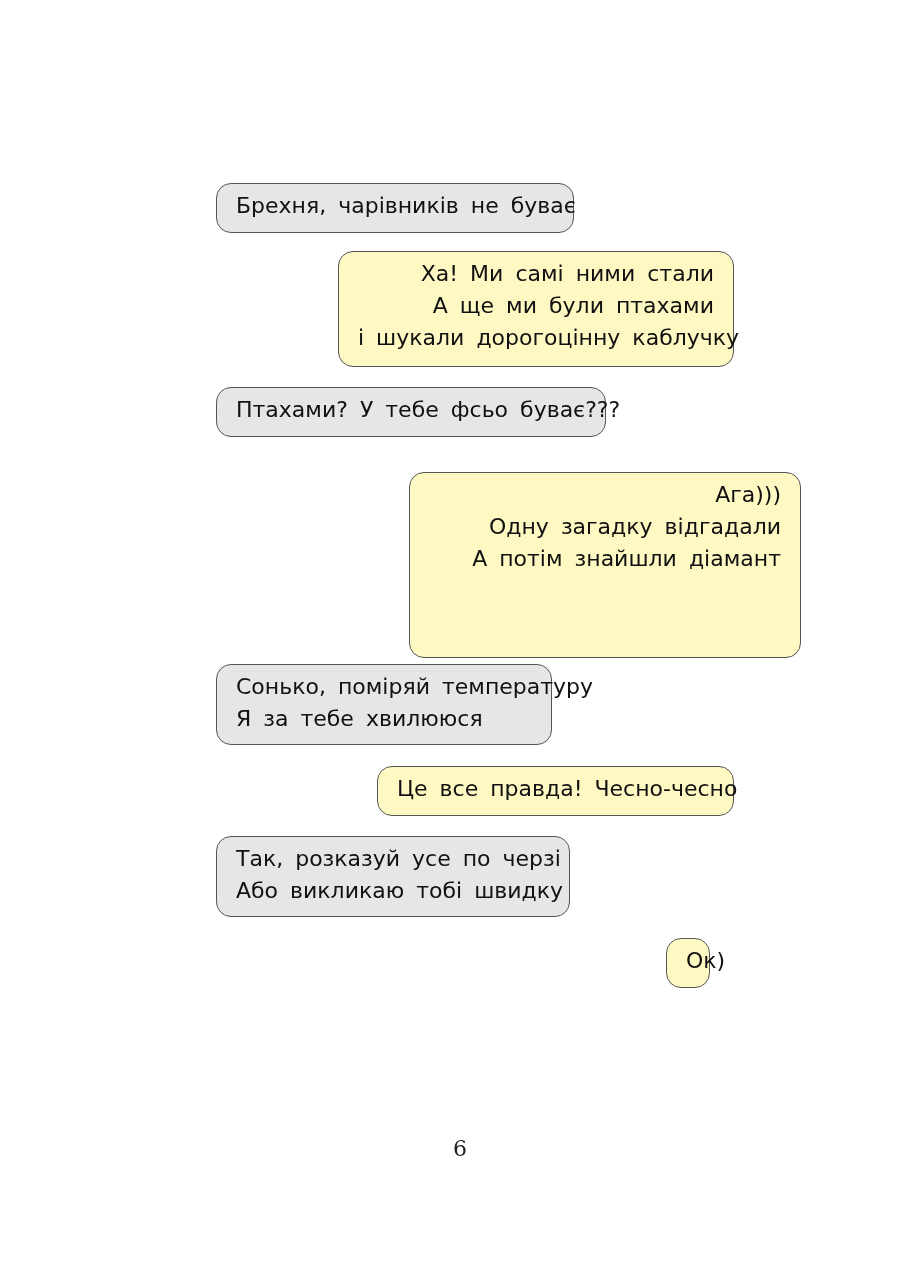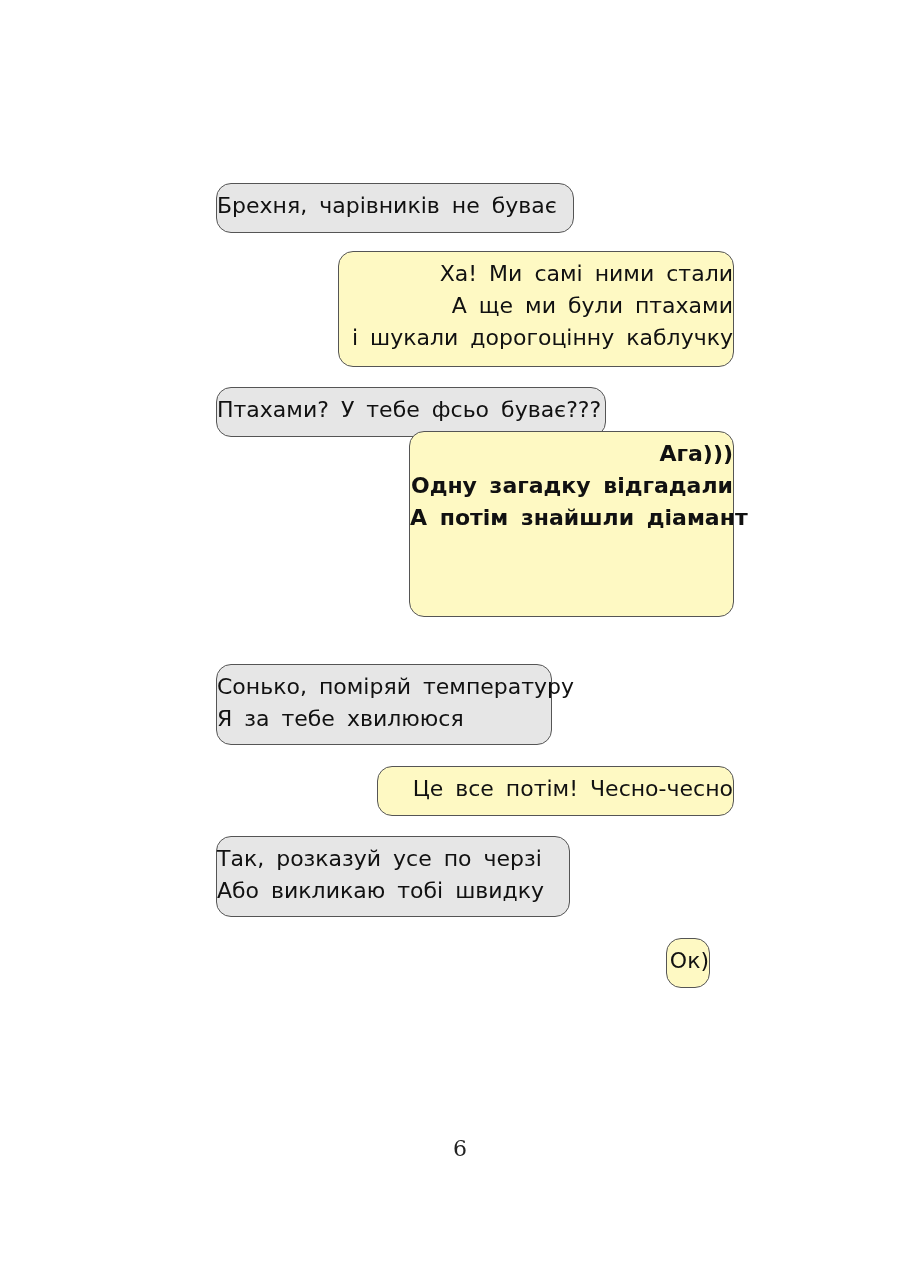--- a/index.html
+++ b/index.html
@@ -5,21 +5,21 @@
   html, body { margin:0; padding:0; background:#ffffff; }
   body { width:920px; height:1280px; position:relative; overflow:hidden; font-family:"DejaVu Sans", "Liberation Sans", sans-serif; }
   .bubble {
     position:absolute;
     border:1.5px solid #555555;
     border-radius:15px;
     box-sizing:border-box;
     color:#111111;
     font-size:22px;
     line-height:32px;
-    padding:6px 0;
+    padding:6px 19px;
     word-spacing:5px;
     white-space:nowrap;
   }
   .bubble.in { background:#e6e6e6; text-align:left; }
   .bubble.out { background:#fef9c3; text-align:right; }
   .line { display:block; }
   .page-number {
     position:absolute; left:0; width:920px; top:1136px; text-align:center;
     font-family:"DejaVu Serif", "Liberation Serif", serif; font-size:22px; color:#222;
   }
@@ -36,33 +36,33 @@
   <div class="bubble out" style="left:338px; top:251px; width:396px; height:116px;">
     <span class="line">Ха! Ми самі ними стали</span>
     <span class="line">А ще ми були птахами</span>
     <span class="line">і шукали дорогоцінну каблучку</span>
   </div>
 
   <div class="bubble in" style="left:216px; top:387px; width:390px; height:50px;">
     <span class="line">Птахами? У тебе фсьо буває???</span>
   </div>
 
-  <div class="bubble out" style="left:409px; top:431px; width:325px; height:186px;font-weight:bold;">
+  <div class="bubble out" style="left:409px; top:472px; width:392px; height:186px;">
     <span class="line">Ага)))</span>
     <span class="line">Одну загадку відгадали</span>
     <span class="line">А потім знайшли діамант</span>
   </div>
 
   <div class="bubble in" style="left:216px; top:664px; width:336px; height:81px;">
     <span class="line">Сонько, поміряй температуру</span>
     <span class="line">Я за тебе хвилююся</span>
   </div>
 
   <div class="bubble out" style="left:377px; top:766px; width:357px; height:50px;">
-    <span class="line">Це все потім! Чесно-чесно</span>
+    <span class="line">Це все правда! Чесно-чесно</span>
   </div>
 
   <div class="bubble in" style="left:216px; top:836px; width:354px; height:81px;">
     <span class="line">Так, розказуй усе по черзі</span>
     <span class="line">Або викликаю тобі швидку</span>
   </div>
 
   <div class="bubble out" style="left:666px; top:938px; width:44px; height:50px;">
     <span class="line">Ок)</span>
   </div>

